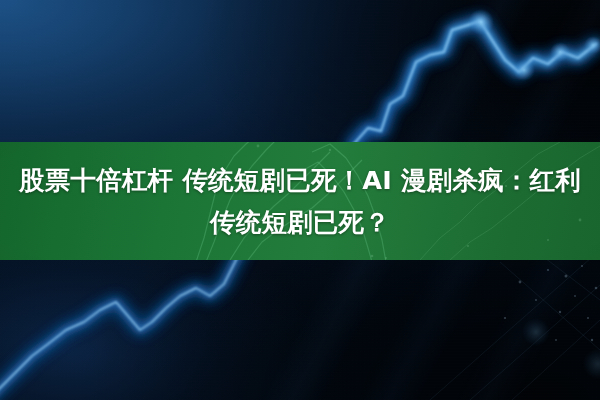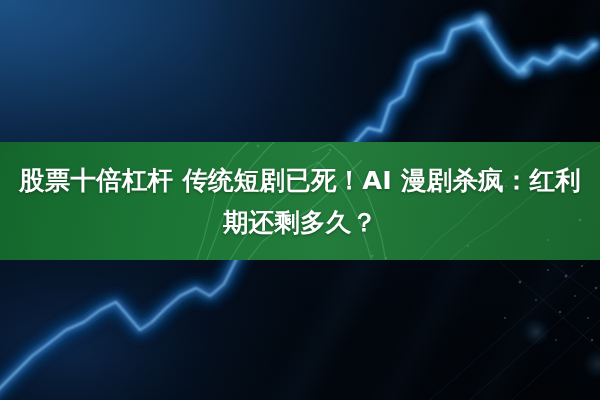--- a/index.html
+++ b/index.html
@@ -219,17 +219,17 @@
         <circle cx="580" cy="78" r="1.4"></circle>
           <circle cx="548" cy="98" r="1"></circle>
         <circle cx="468" cy="104" r="1.1"></circle>
       </g>
     </svg>
 
     <div class="banner-vig"></div>
 
     <div class="headline">
       <span class="ln ln1">股票十倍杠杆 传统短剧已死！AI 漫剧杀疯：红利</span>
-      <span class="ln ln2">期还剩多久？</span>
+      <span class="ln ln2">传统短剧已死？</span>
     </div>
   </div>
 
 </div>
 
 </body></html>

